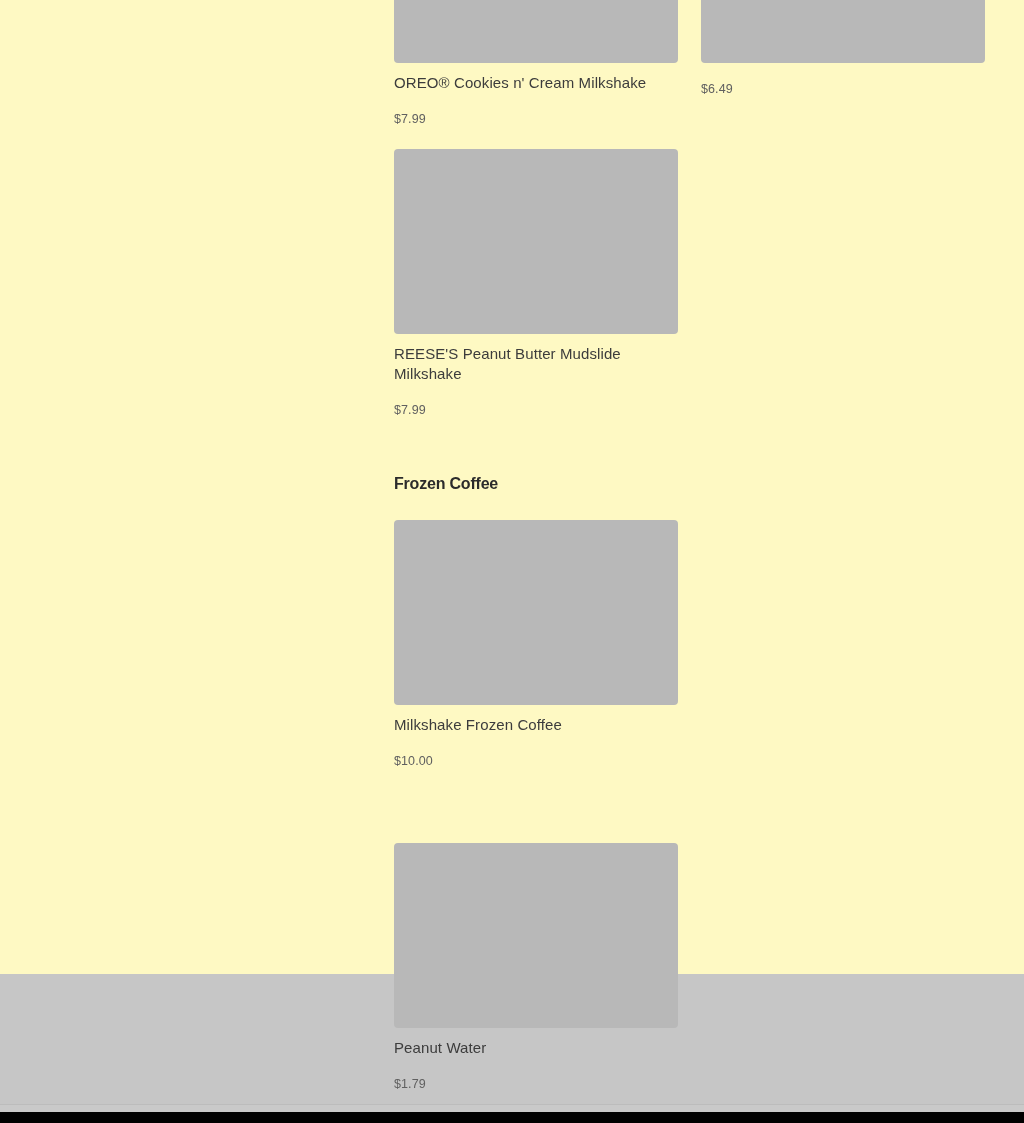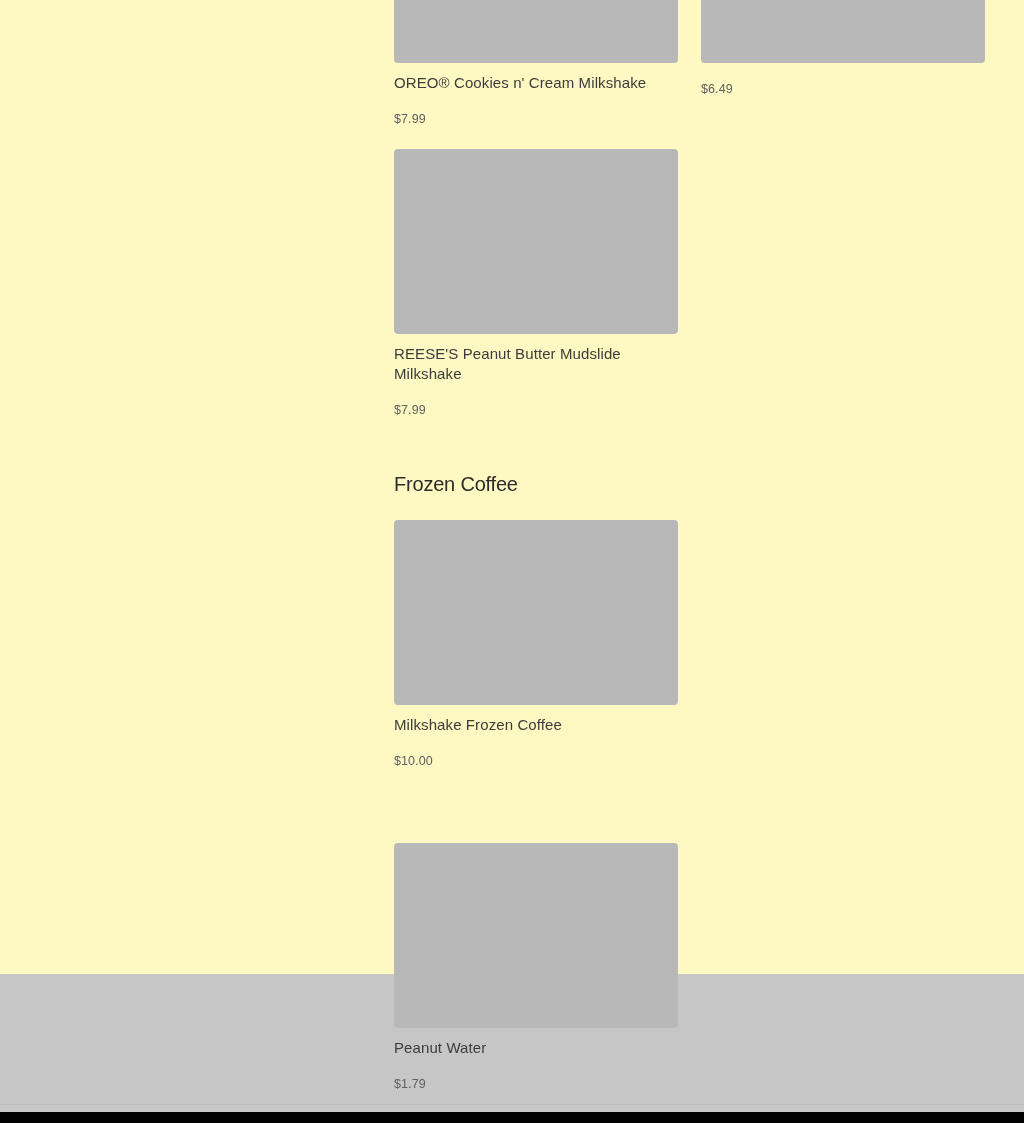--- a/index.html
+++ b/index.html
@@ -52,23 +52,23 @@
     font-weight:400;
   }
   .card-price {
     font-size:12.5px;
     line-height:16px;
     color:#606060;
     letter-spacing:0.1px;
     margin-top:18px;
   }
   .section-heading {
-    font-size:20px;
+    font-size:16px;
     line-height:28px;
-    font-weight:400;
+    font-weight:700;
     color:#2b2b2b;
     letter-spacing:-0.2px;
   }
   
   .row-gap { height:22px; }
   .sec-gap-top { height:52px; }
   .sec-gap-bottom { height:22px; }
   
   .bottom-hairline {
     position:absolute;

